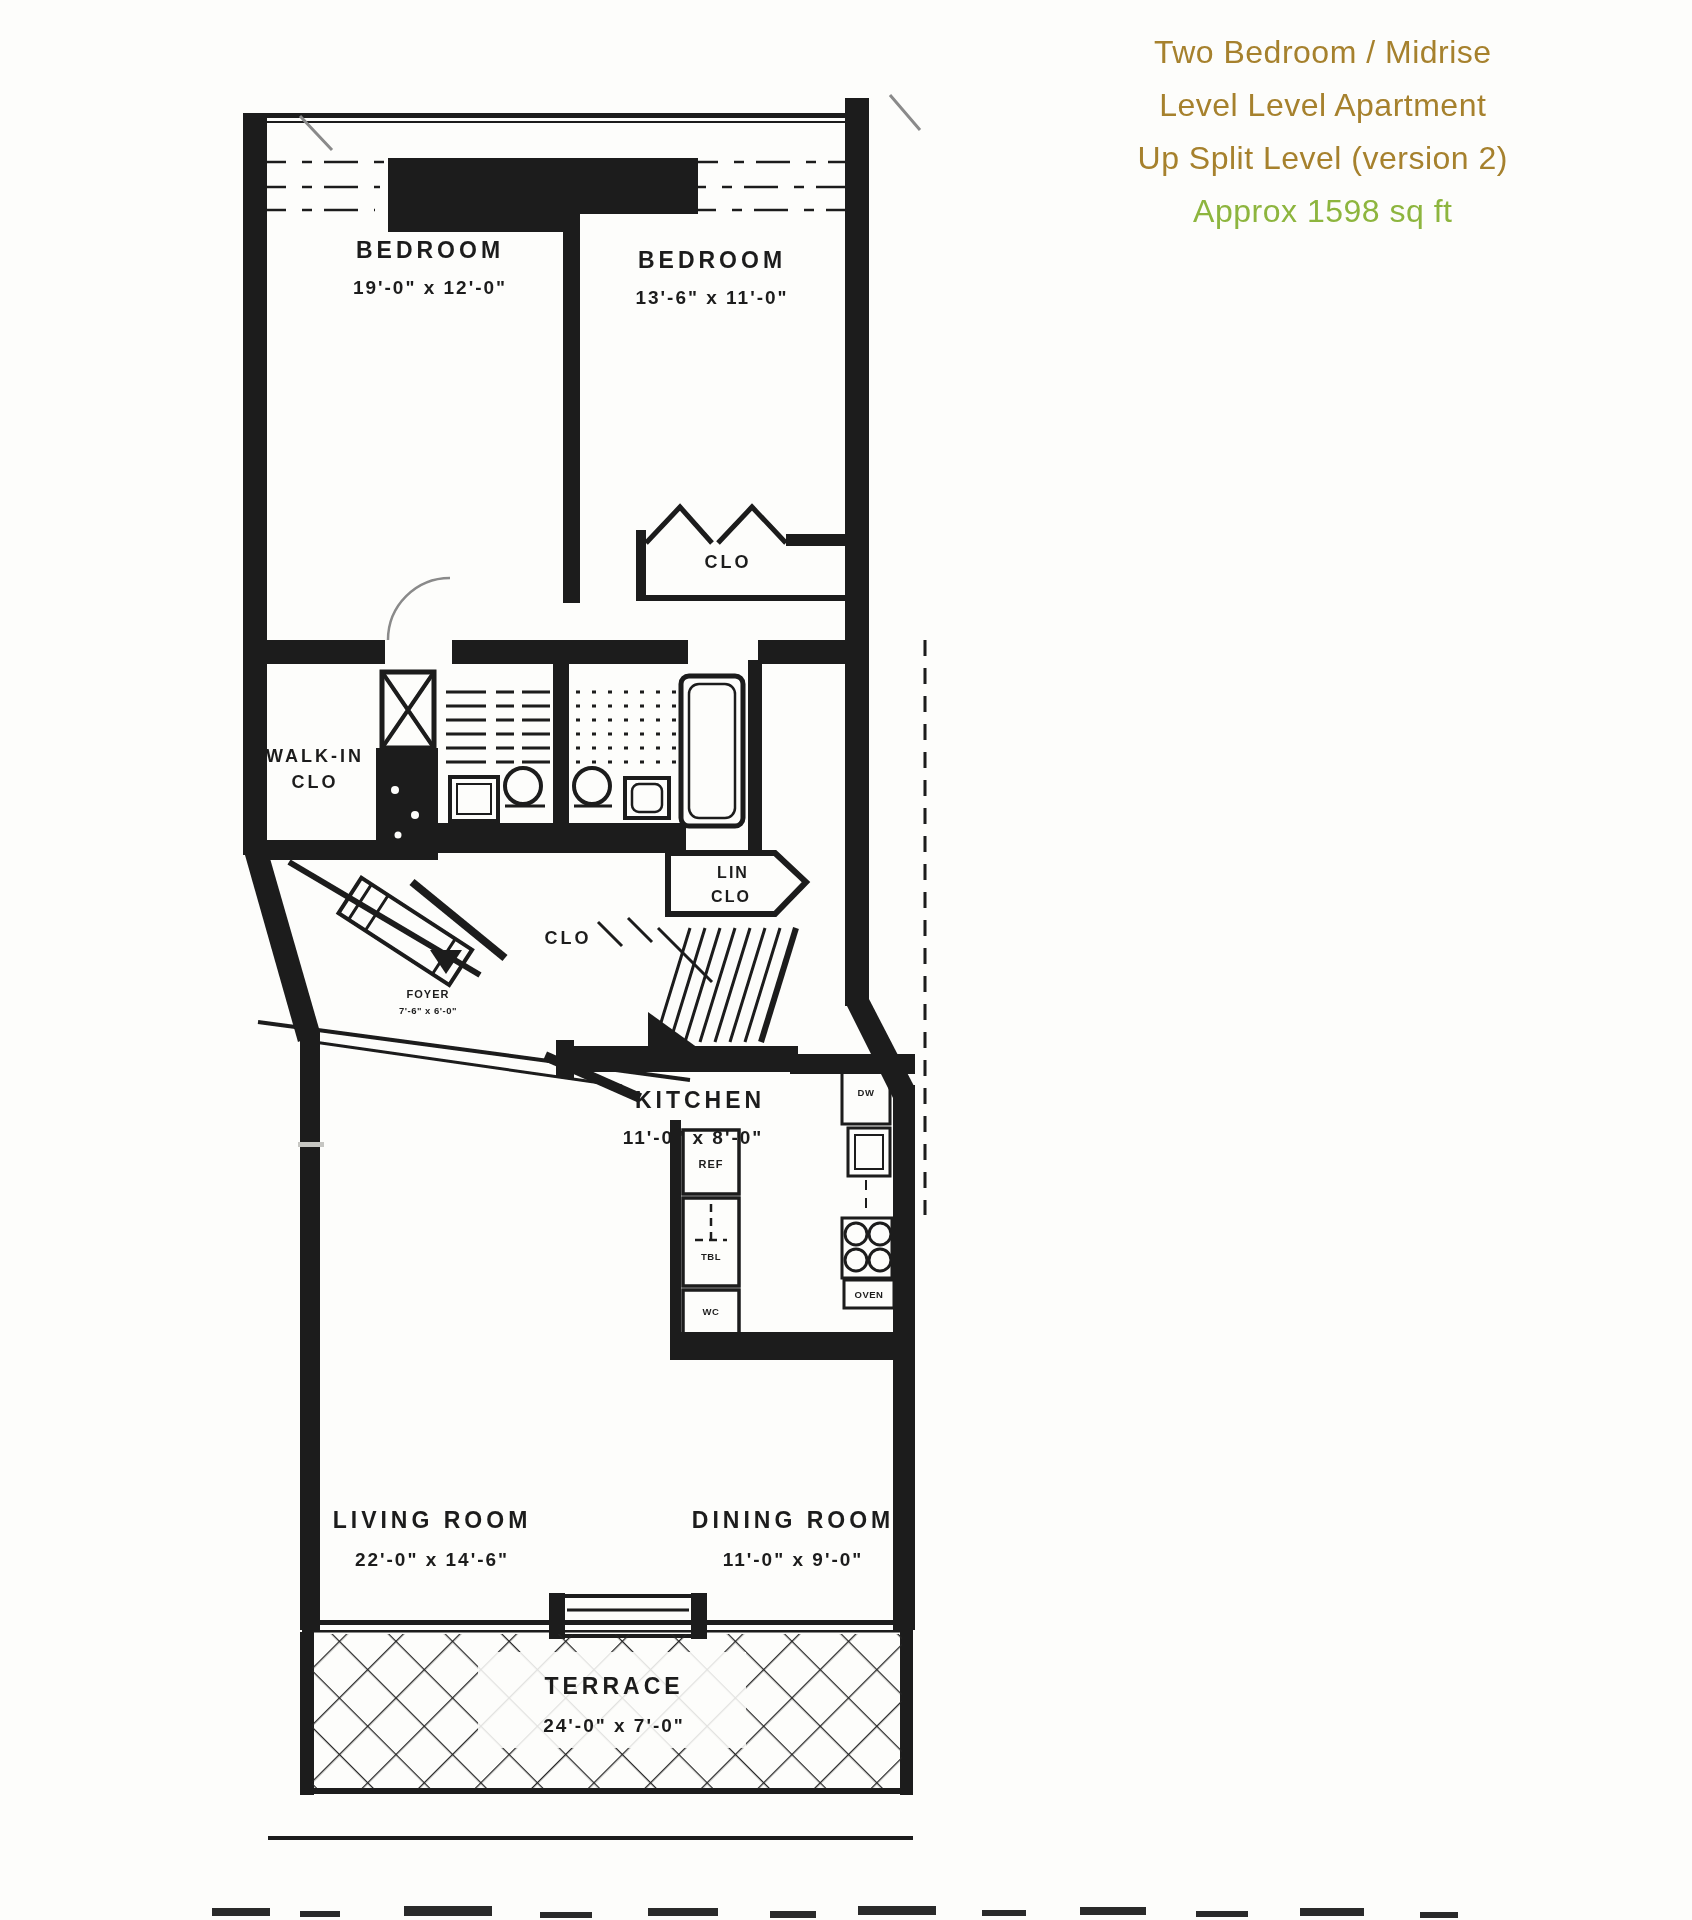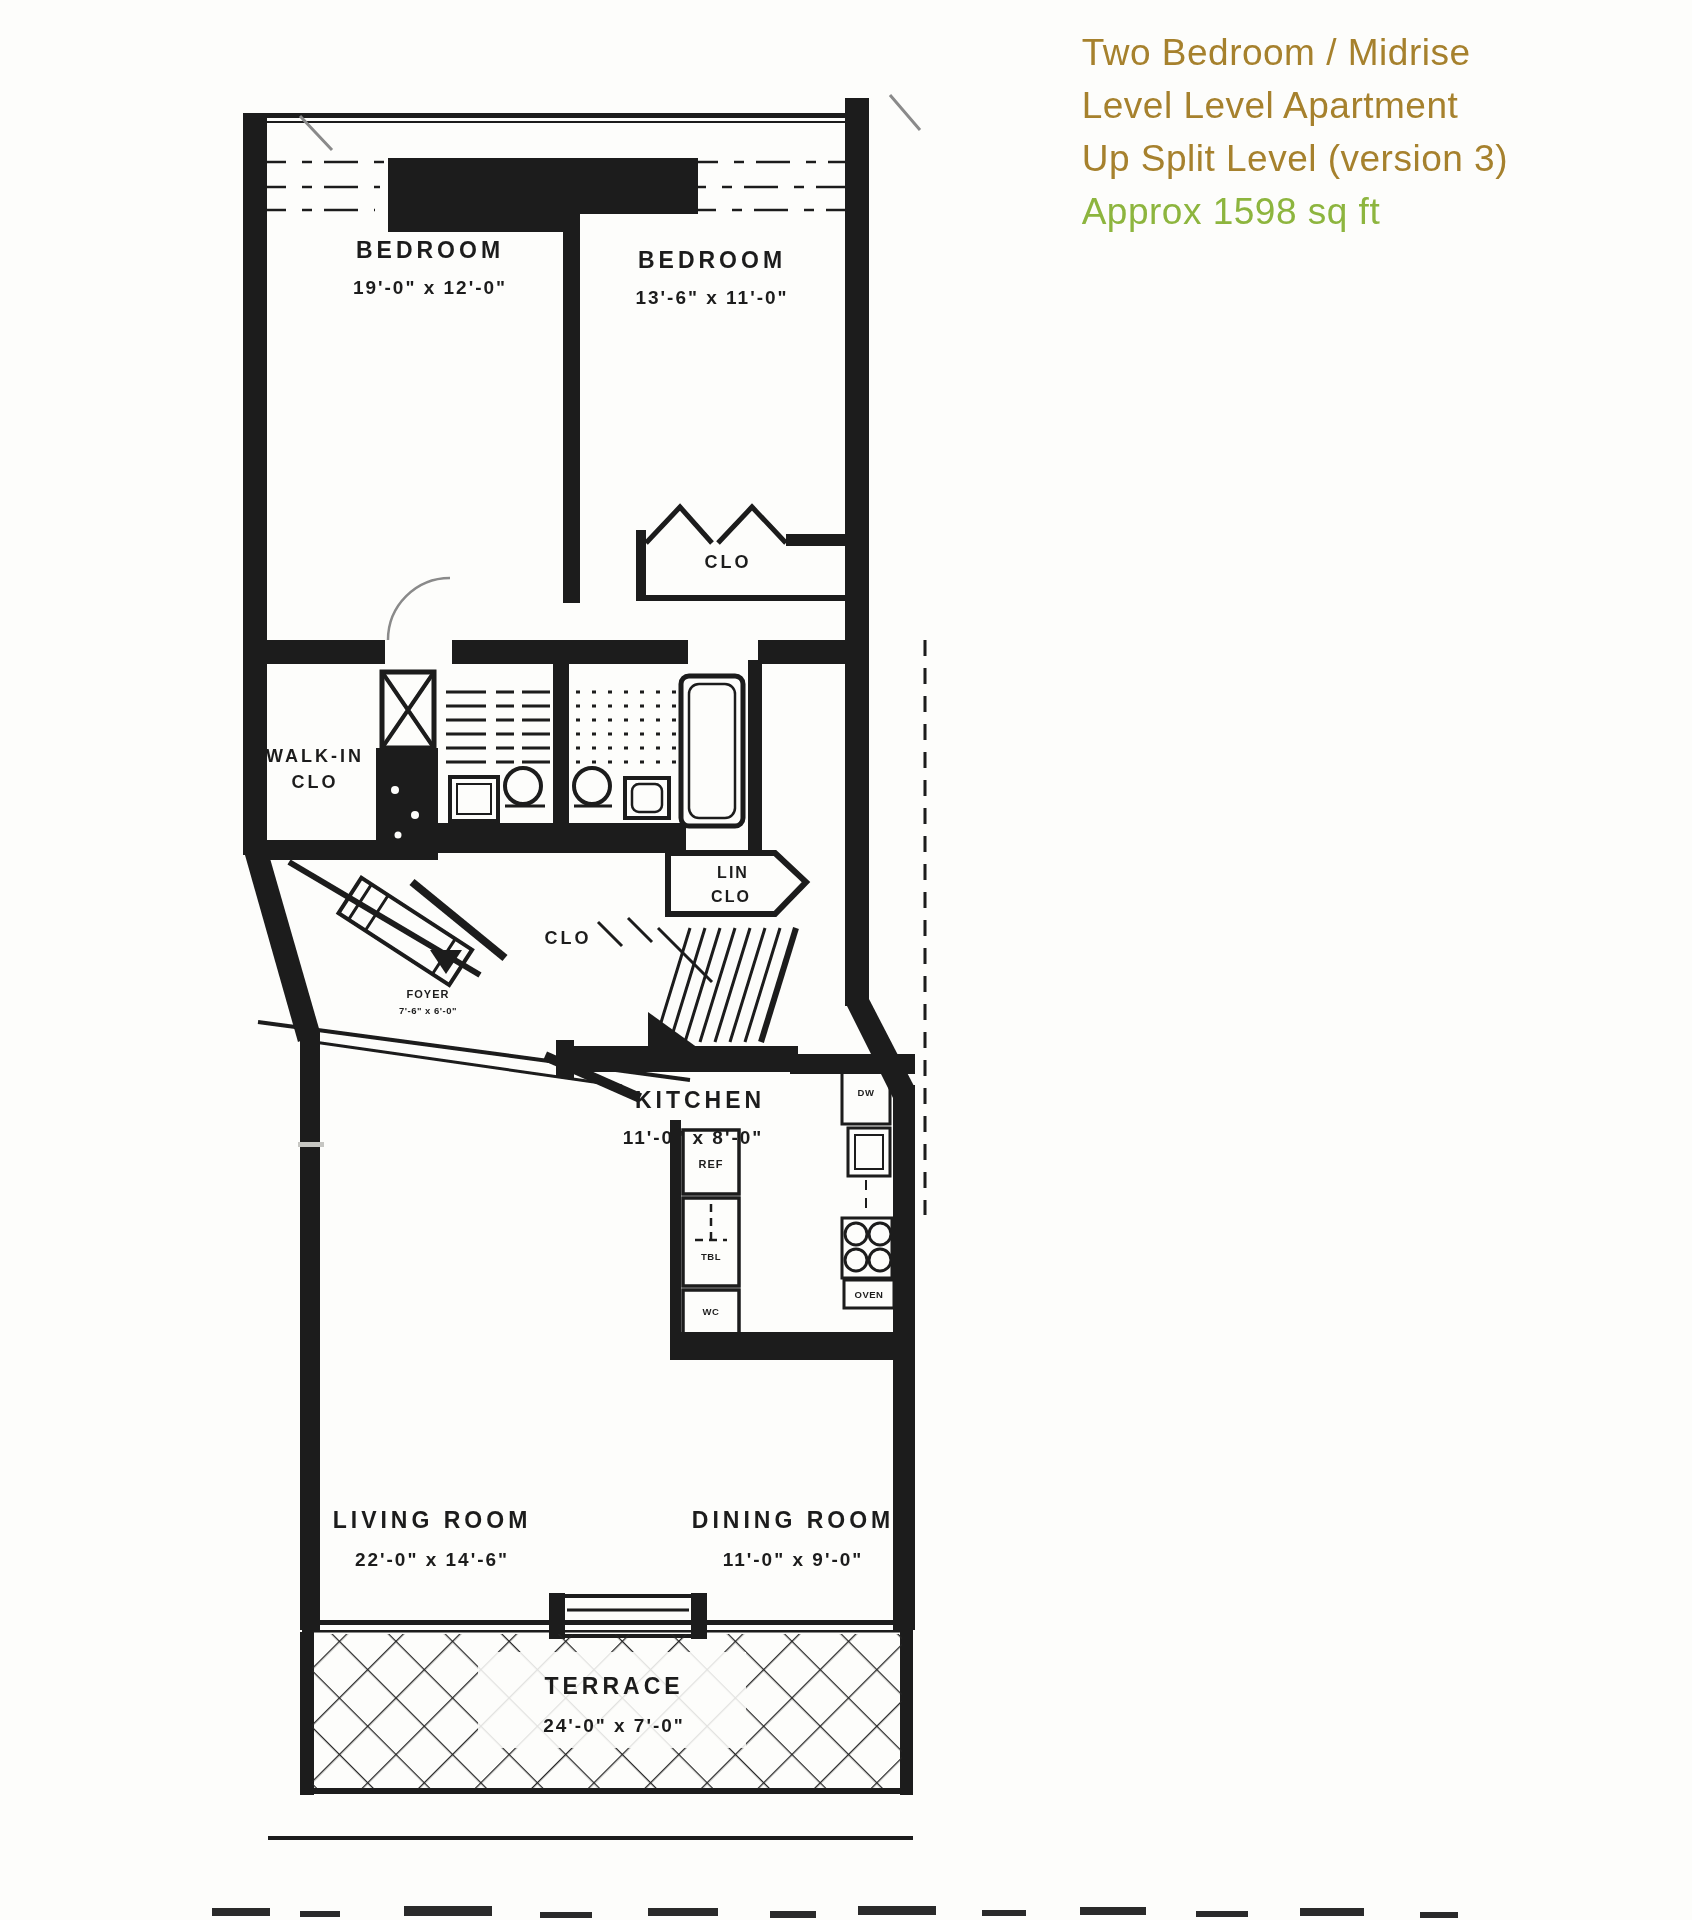--- a/index.html
+++ b/index.html
@@ -1,19 +1,19 @@
 <!DOCTYPE html>
 <html><head>
 <meta charset="utf-8">
 <style>
   html,body{margin:0;padding:0;background:#ffffff;}
   .canvas{position:relative;width:1692px;height:1920px;background:#fdfdfb;overflow:hidden;
           font-family:"Liberation Sans",sans-serif;}
-  .title-block{position:absolute;top:26px;right:184px;text-align:left;
-               font-size:37px;line-height:53px;font-weight:400;letter-spacing:0.5px;}
+  .title-block{position:absolute;top:26px;right:184px;text-align:center;
+               font-size:32px;line-height:53px;font-weight:400;letter-spacing:0.5px;}
   .title-line{color:#a6812d;}
   .title-area{color:#8db53e;}
   svg text{font-family:"Liberation Sans",sans-serif;font-weight:bold;fill:#1d1d1d;}
   .room{font-size:23px;letter-spacing:4px;}
   .dims{font-size:19px;letter-spacing:2px;}
   .small{font-size:18px;letter-spacing:3px;}
   .smaller{font-size:16px;letter-spacing:2px;}
   .tiny{font-size:11px;letter-spacing:1px;}
   .micro{font-size:9.5px;letter-spacing:0.5px;}
   .wall{fill:#1b1b1b;}
@@ -21,21 +21,21 @@
   .faint{stroke:#8a8a8a;fill:none;}
 </style>
 </head>
 <body>
 
 <div class="canvas">
 
   <div class="title-block">
     <div class="title-line">Two Bedroom / Midrise</div>
     <div class="title-line">Level Level Apartment</div>
-    <div class="title-line">Up Split Level (version 3)</div>
+    <div class="title-line">Up Split Level (version 2)</div>
     <div class="title-area">Approx 1598 sq ft</div>
   </div>
 
   <svg width="1692" height="1920" viewBox="0 0 1692 1920" style="position:absolute;left:0;top:0;">
     <defs>
       <filter id="soften" x="-5%" y="-5%" width="110%" height="110%">
         <feGaussianBlur stdDeviation="0.55"></feGaussianBlur>
       </filter>
       <pattern id="xhatch" width="40" height="40" patternUnits="userSpaceOnUse" patternTransform="rotate(45)">
         <path d="M0,0 H40 M0,0 V40" stroke="#242424" stroke-width="2.6" fill="none"></path>

